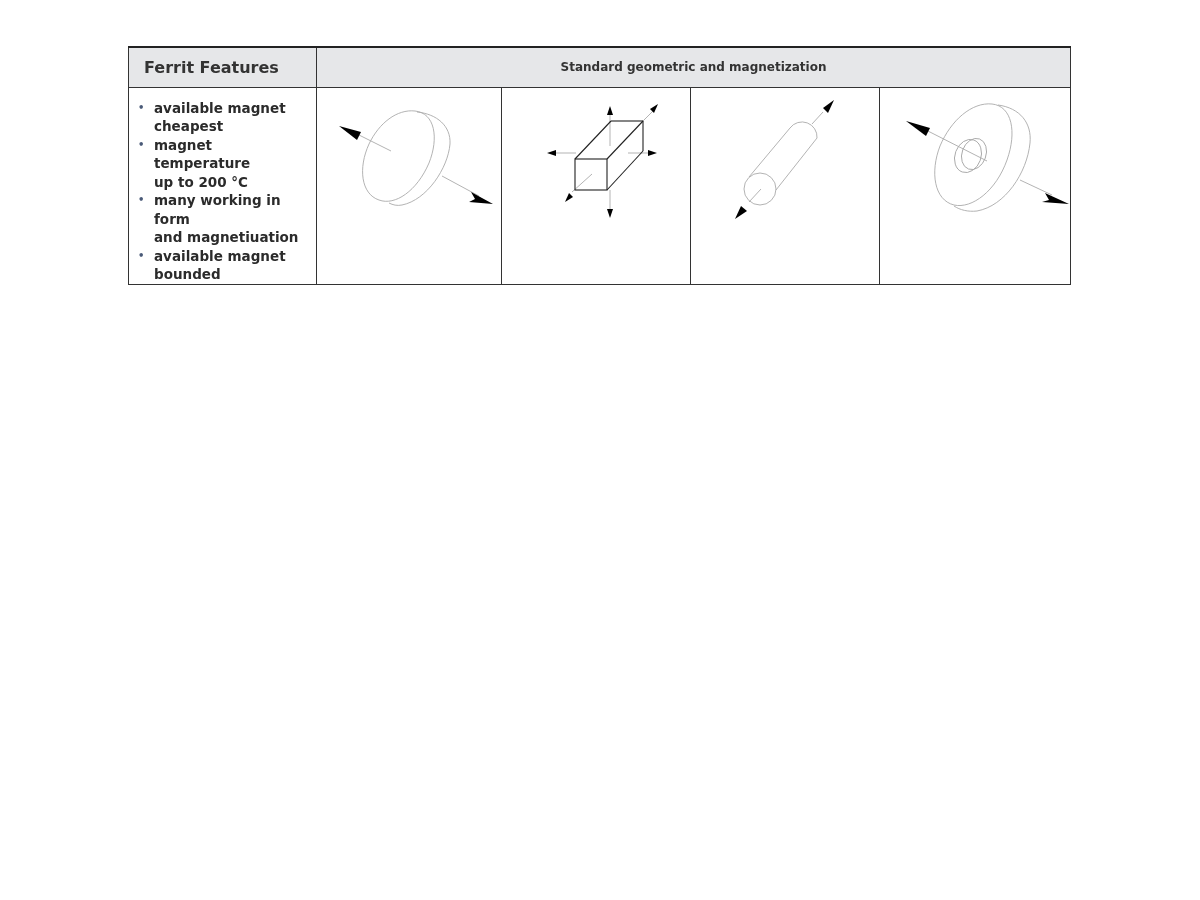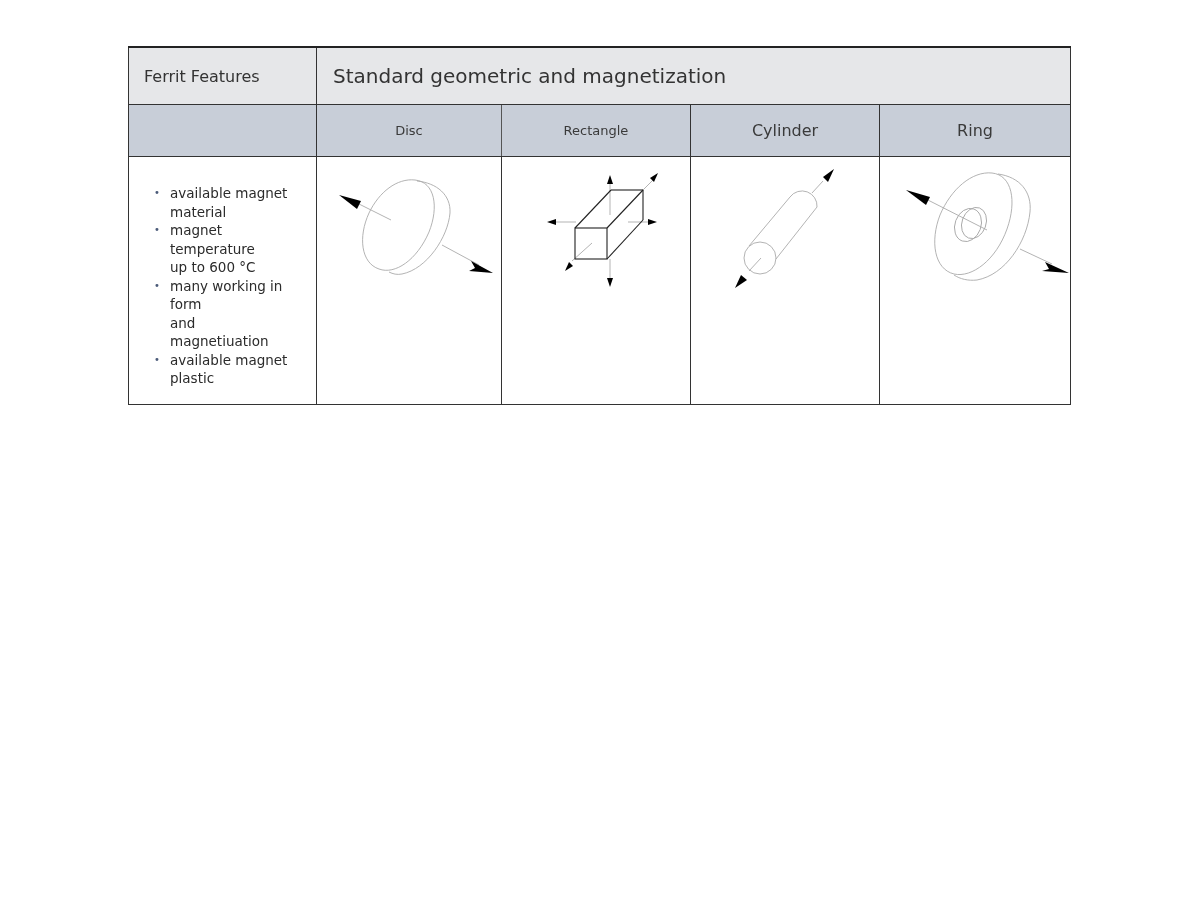--- a/index.html
+++ b/index.html
@@ -20,44 +20,44 @@
     table.ferrit {
       position: absolute;
       left: 128px;
       top: 46px;
       width: 942px;
       border-collapse: collapse;
       table-layout: fixed;
     }
     table.ferrit td, table.ferrit th {
       border: 1.5px solid #333333;
-      padding: 16px;
-      font-weight: normal;
+      padding: 0;
+      font-weight: bold;
     }
     table.ferrit tr.top-row { height: 40px; }
     table.ferrit tr.top-row th {
       background: #e6e7e9;
       border-top: 2.5px solid #222222;
     }
     table.ferrit tr.sub-row { height: 39px; }
     table.ferrit tr.sub-row th {
       background: #c8ced8;
     }
     table.ferrit tr.body-row { height: 165px; }
     table.ferrit tr.body-row td { background: #ffffff; vertical-align: top; }
 
     .title-left {
       text-align: left;
       padding-left: 15px !important;
       font-size: 16px;
       color: #333333;
     }
     .title-center {
-      text-align: left;
-      font-size: 20px;
+      text-align: center;
+      font-size: 12px;
       color: #333333;
     }
     .shape-head {
       text-align: center;
       font-size: 14px;
       color: #3a3a3a;
     }
     .shape-head.large { font-size: 16px; }
     .shape-head.small { font-size: 13px; }
     th.soft-border-r { border-right-color: #555555 !important; }
@@ -104,49 +104,42 @@
         <col class="c2">
         <col class="c3">
         <col class="c4">
         <col class="c5">
     </colgroup>
     <tbody>
         <tr class="top-row">
       <th class="title-left">Ferrit Features</th>
       <th class="title-center" colspan="4">Standard geometric and magnetization</th>
     </tr>
-    <tr class="sub-row">
-      <th></th>
-      <th class="shape-head small soft-border-r">Disc</th>
-      <th class="shape-head small">Rectangle</th>
-      <th class="shape-head large">Cylinder</th>
-      <th class="shape-head large">Ring</th>
-    </tr>
     <tr class="body-row">
       <td>
         <ul class="features">
           <li>
             <span class="bullet">•</span>
             <span>available magnet</span><br>
-            <span>material</span>
+            <span>cheapest</span>
           </li>
           <li>
             <span class="bullet">•</span>
             <span>magnet temperature</span><br>
-            <span>up to 600 °C</span>
+            <span>up to 200 °C</span>
           </li>
           <li>
             <span class="bullet">•</span>
             <span>many working in form</span><br>
             <span>and magnetiuation</span>
           </li>
           <li>
             <span class="bullet">•</span>
             <span>available magnet</span><br>
-            <span>plastic</span>
+            <span>bounded</span>
           </li>
         </ul>
       </td>
 
       <td class="shape-cell">
         <svg width="185" height="165" viewBox="0 0 185 165">
           <g fill="none" stroke="#aaaaaa" stroke-width="0.9">
 
             <path d="M 100 24 C 120 26, 134 38, 133 56 C 131 80, 110 112, 85 117 C 80 118, 76 117, 72 115"></path>
 

